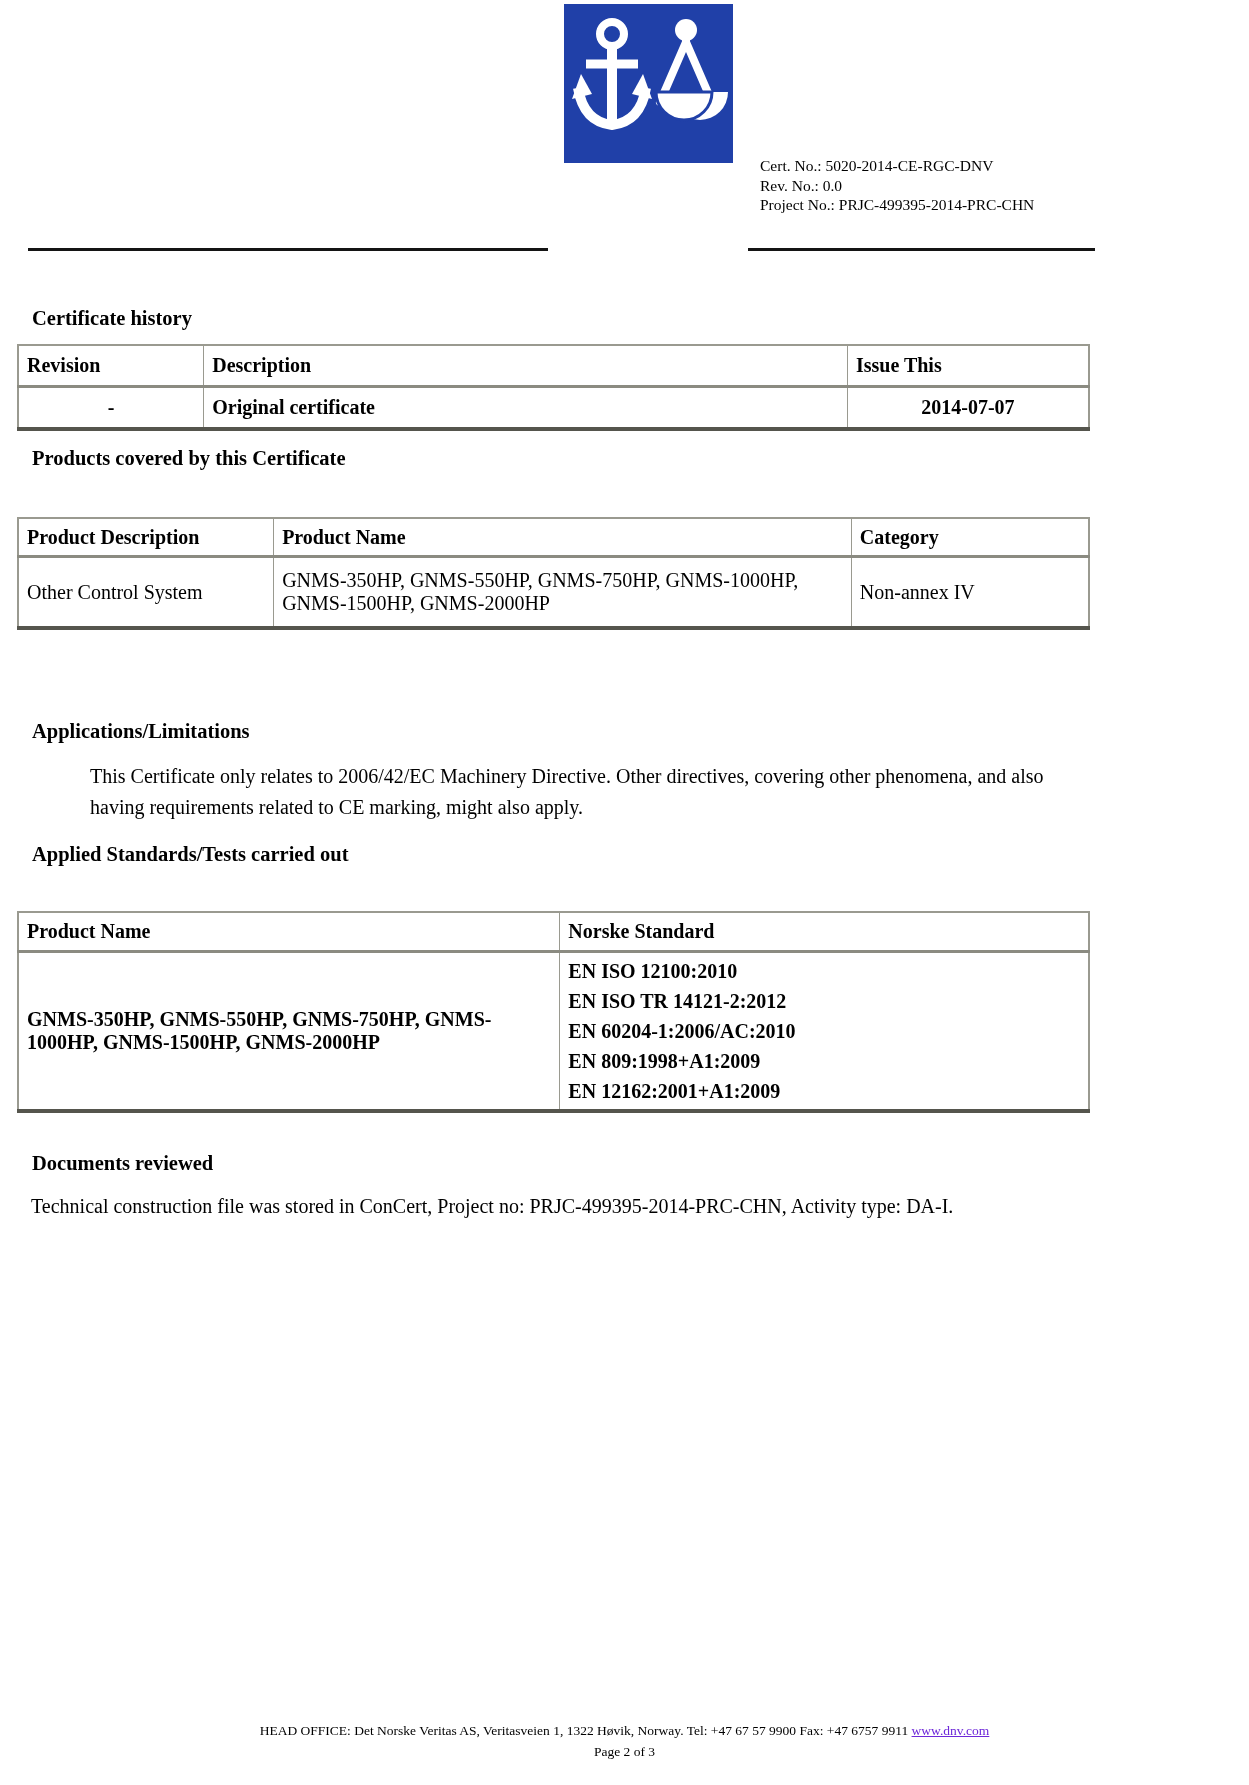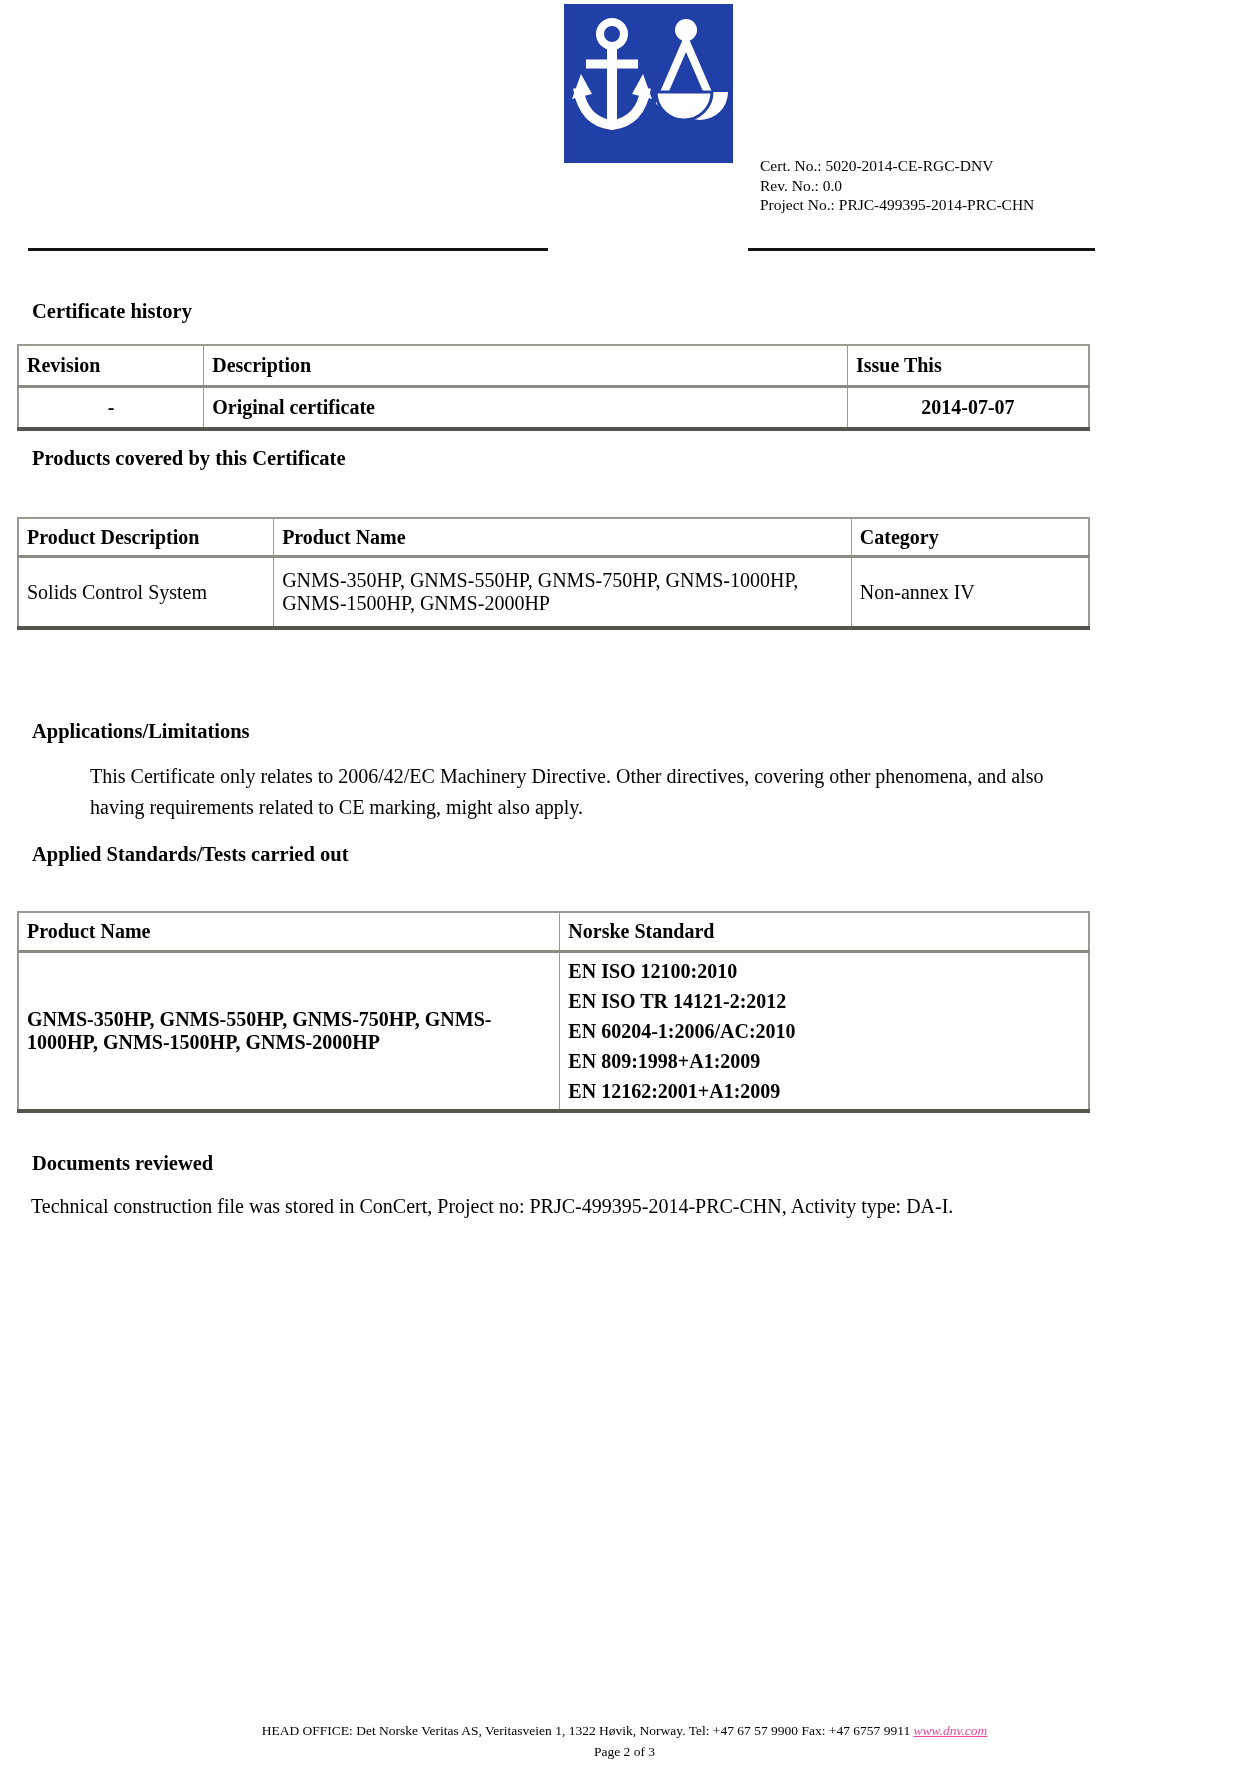--- a/index.html
+++ b/index.html
@@ -34,21 +34,21 @@
   .t-prod th{height:30px;}
   .t-prod td{height:62px;}
   .t-std{top:911px;}
   .t-std th{height:31px;}
   .t-std td{height:148px;font-weight:bold;}
   .std-line{line-height:30px;}
   
   .footer{position:absolute;left:0;width:1249px;text-align:center;font-size:13.5px;line-height:17px;}
   .footer-office{top:1722px;}
   .footer-page{top:1743px;}
-  a.site{color:#ec4899;text-decoration:underline;cursor:pointer;font-style:italic;}
+  a.site{color:#6d28d9;text-decoration:underline;cursor:pointer;}
 </style>
 </head>
 <body>
 
 <div class="page">
 
   <div class="logo-blue">
     <svg width="169" height="159" viewBox="0 0 169 159">
       <g stroke="#ffffff" fill="none">
         <circle cx="48" cy="30" r="12" stroke-width="8"></circle>
@@ -71,21 +71,21 @@
 
   <div class="header-info">
     <div>Cert. No.: 5020-2014-CE-RGC-DNV</div>
     <div>Rev. No.: 0.0</div>
     <div>Project No.: PRJC-499395-2014-PRC-CHN</div>
   </div>
 
   <div class="rule rule-left"></div>
   <div class="rule rule-right"></div>
 
-  <div class="sec-title" style="top:300px;">Certificate history</div>
+  <div class="sec-title" style="top:307px;">Certificate history</div>
 
   <table class="doc t-hist">
     <colgroup>
         <col style="width:186px">
         <col style="width:645px">
         <col style="width:242px">
       </colgroup>
     <thead>
       <tr>
         <th class="c-center">Revision</th>
@@ -112,21 +112,21 @@
       </colgroup>
     <thead>
       <tr>
         <th>Product Description</th>
         <th>Product Name</th>
         <th>Category</th>
       </tr>
     </thead>
     <tbody>
       <tr>
-        <td>Solids Control System</td>
+        <td>Other Control System</td>
         <td>GNMS-350HP, GNMS-550HP, GNMS-750HP, GNMS-1000HP, GNMS-1500HP, GNMS-2000HP</td>
         <td>Non-annex IV</td>
       </tr>
     </tbody>
   </table>
 
   <div class="sec-title" style="top:702px;margin-top:18px;">Applications/Limitations</div>
   <div class="para" style="left:90px;top:752px;width:960px;margin-top:9px;">This Certificate only relates to 2006/42/EC Machinery Directive. Other directives, covering other phenomena, and also having requirements related to CE marking, might also apply.</div>
 
   <div class="sec-title" style="top:843px;">Applied Standards/Tests carried out</div>

